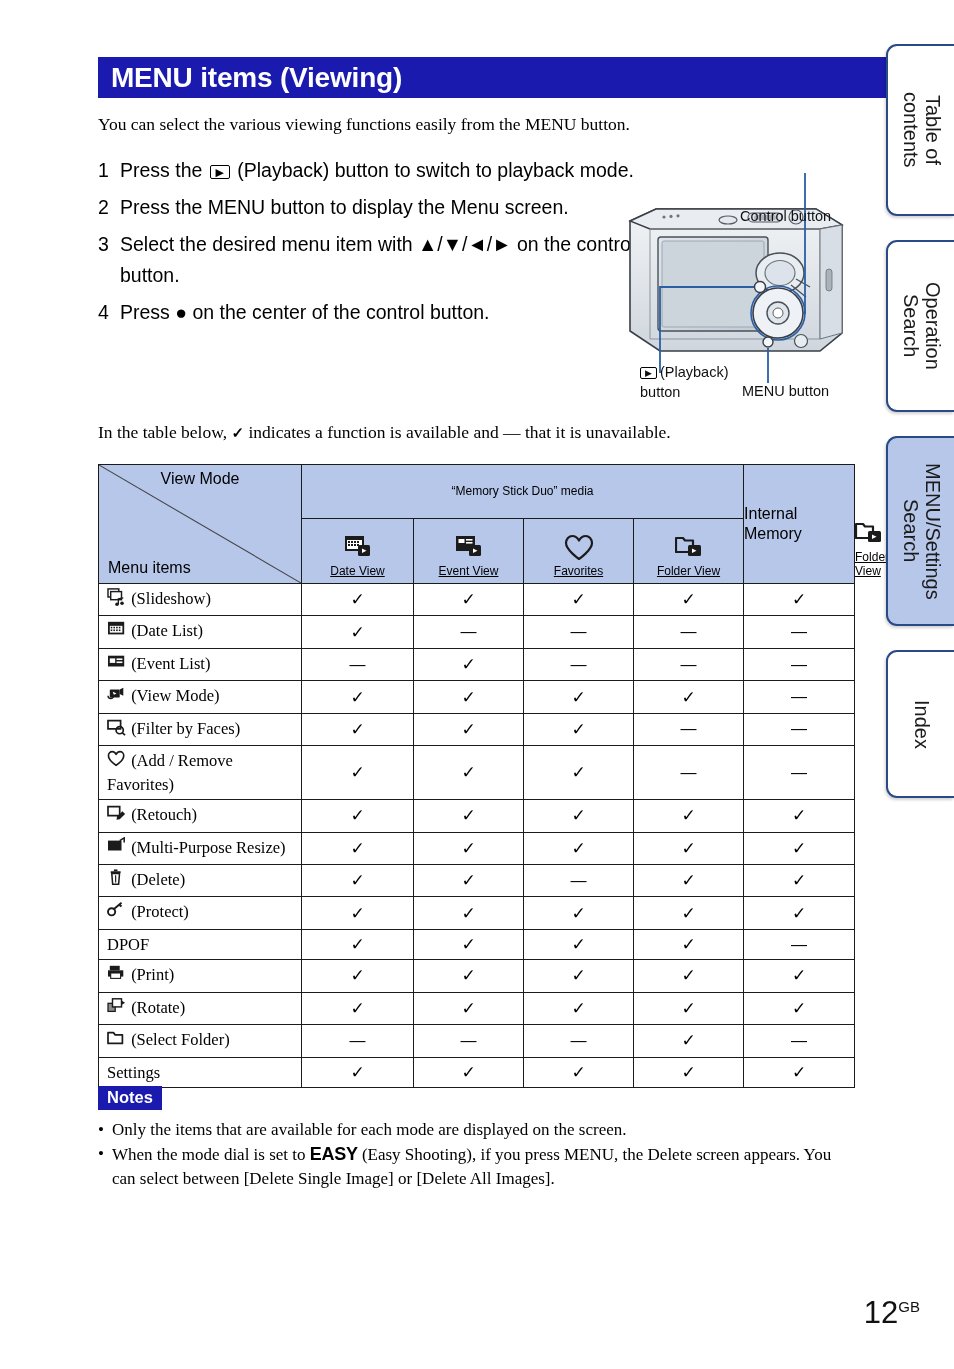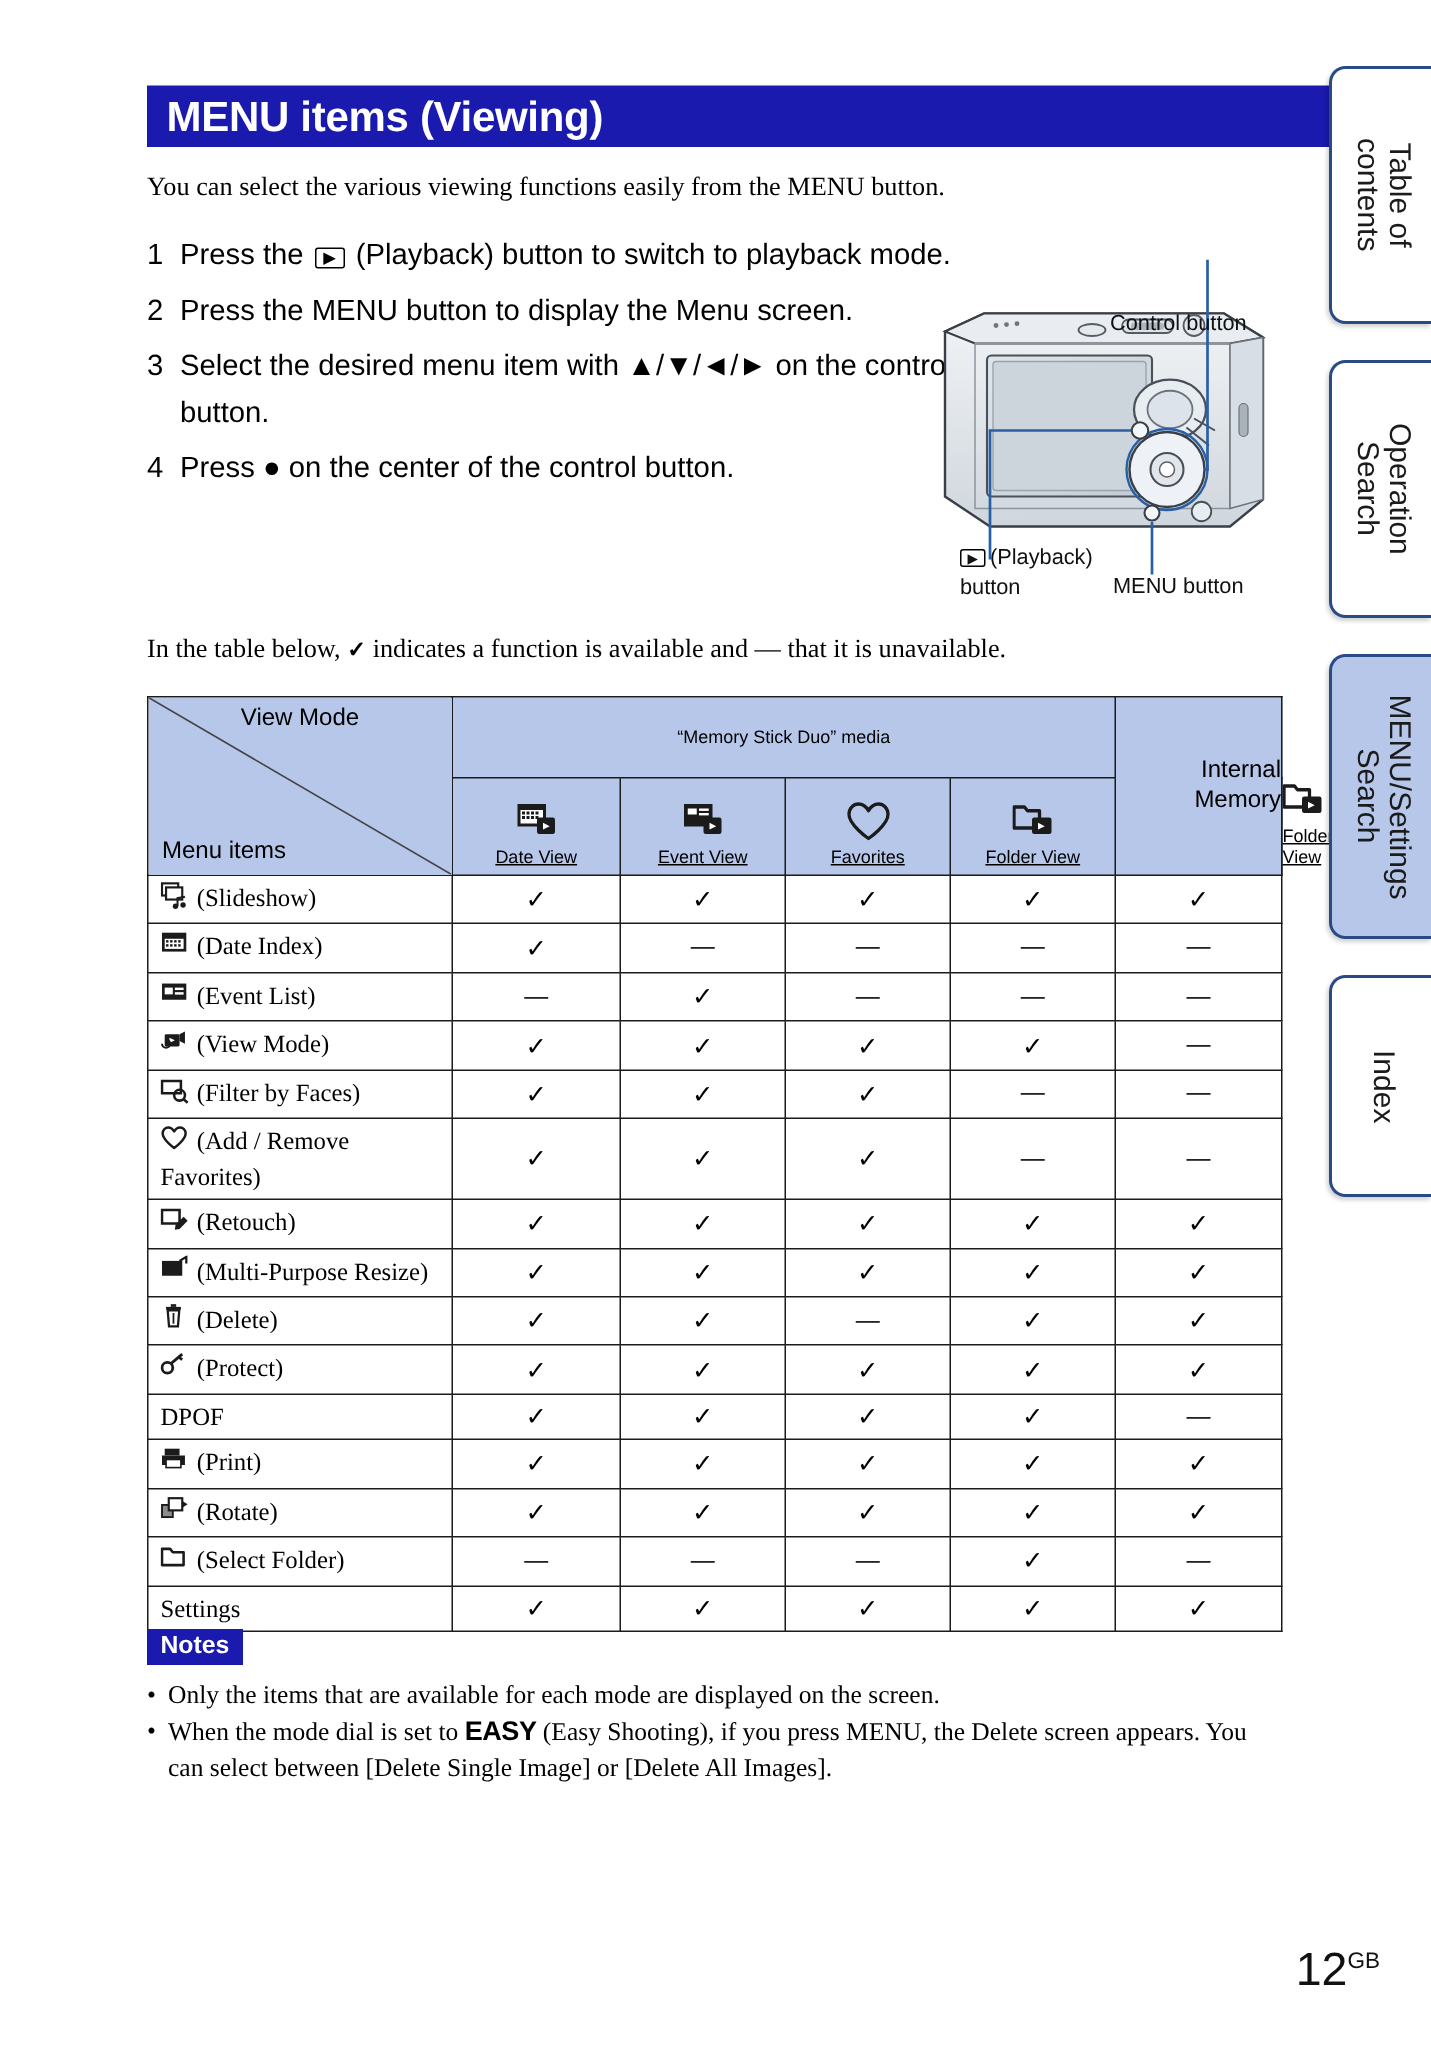--- a/index.html
+++ b/index.html
@@ -158,21 +158,21 @@
     bottom: 6px;
     font-size: 16px;
   }
   .corner-cell .slash {
     position: absolute;
     left: 0; top: 0; width: 100%; height: 100%;
     pointer-events: none;
   }
   .ms-cell { text-align: center; font-size: 12px; height: 52px; }
   .im-cell {
-    text-align: right; font-size: 16px; line-height: 1.25;
+    text-align: left; font-size: 16px; line-height: 1.25;
     height: 108px; vertical-align: middle;
   }
   .sub-hdr { text-align: center; height: 56px; vertical-align: bottom; padding-bottom: 5px !important; }
   .sub-hdr .ic { display: block; height: 30px; line-height: 30px; }
   .sub-hdr .lb { display: block; font-size: 12px; text-decoration: underline; }
 
   td.item-cell {
     font-size: 16.5px;
     padding: 4px 6px 4px 8px !important;
     line-height: 1.3;
@@ -477,21 +477,21 @@
                 <g fill="#1b1b1b">
                   <rect x="4" y="7.5" width="1.8" height="1.8"></rect>
                   <rect x="7" y="7.5" width="1.8" height="1.8"></rect>
                   <rect x="10" y="7.5" width="1.8" height="1.8"></rect>
                   <rect x="13" y="7.5" width="1.8" height="1.8"></rect>
                   <rect x="4" y="10.5" width="1.8" height="1.8"></rect>
                   <rect x="7" y="10.5" width="1.8" height="1.8"></rect>
                   <rect x="10" y="10.5" width="1.8" height="1.8"></rect>
                   <rect x="13" y="10.5" width="1.8" height="1.8"></rect>
                 </g>
-              </svg></span> <span>(Date Index)</span></td>
+              </svg></span> <span>(Date List)</span></td>
           <td class="mark-cell">✓</td>
           <td class="mark-cell dash">—</td>
           <td class="mark-cell dash">—</td>
           <td class="mark-cell dash">—</td>
           <td class="mark-cell dash">—</td>
         </tr>
         <tr>
           <td class="item-cell"><span class="ic-glyph"><svg width="20" height="18" viewBox="0 0 22 20">
                 <rect x="1" y="3" width="18" height="12" fill="#1b1b1b"></rect>
                 <rect x="3" y="6" width="6" height="5" fill="#ffffff"></rect>

